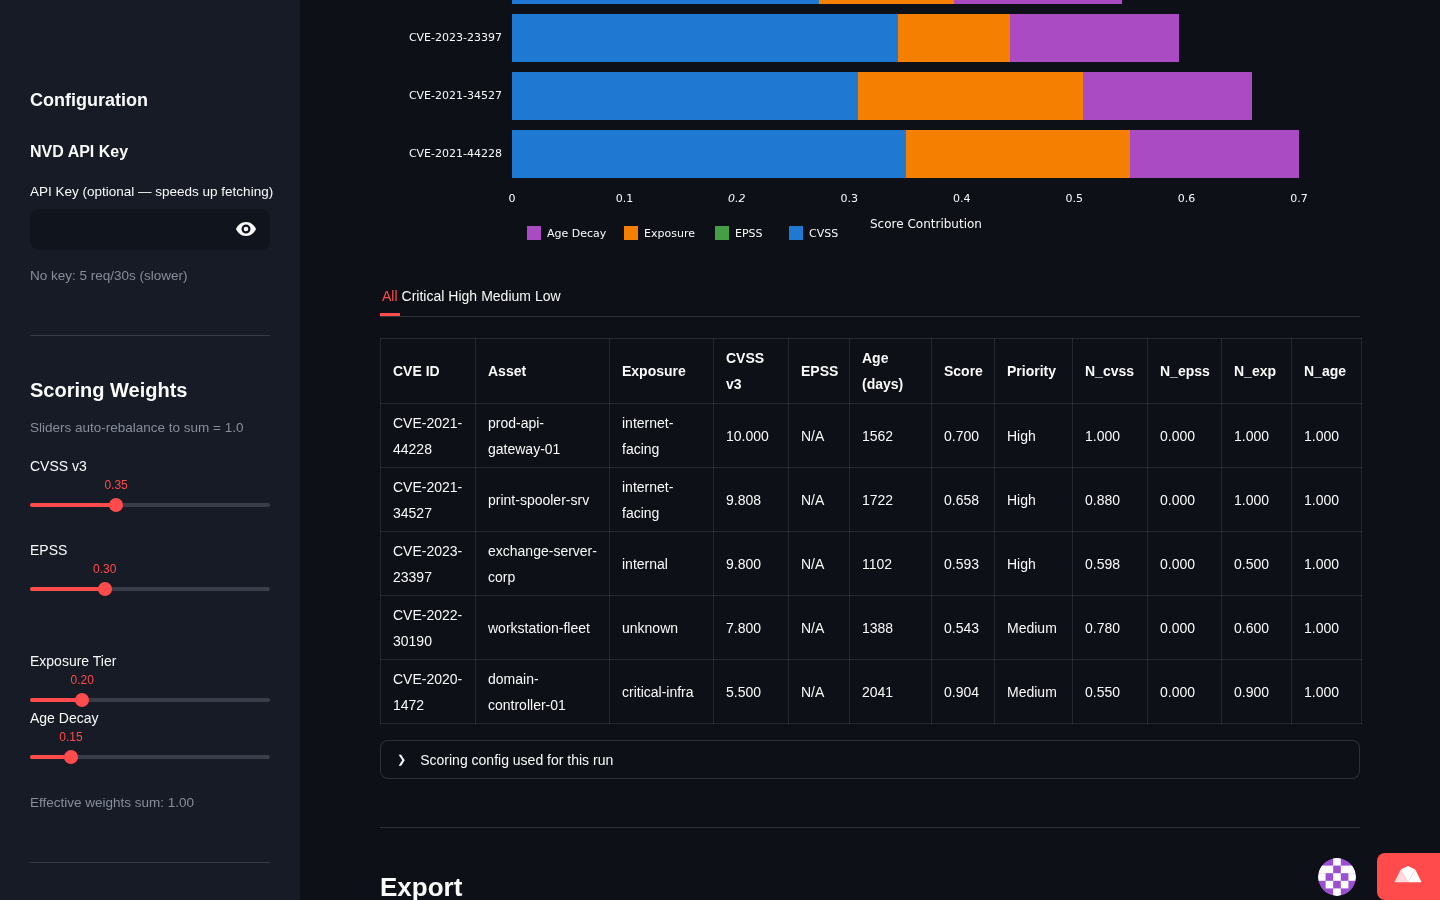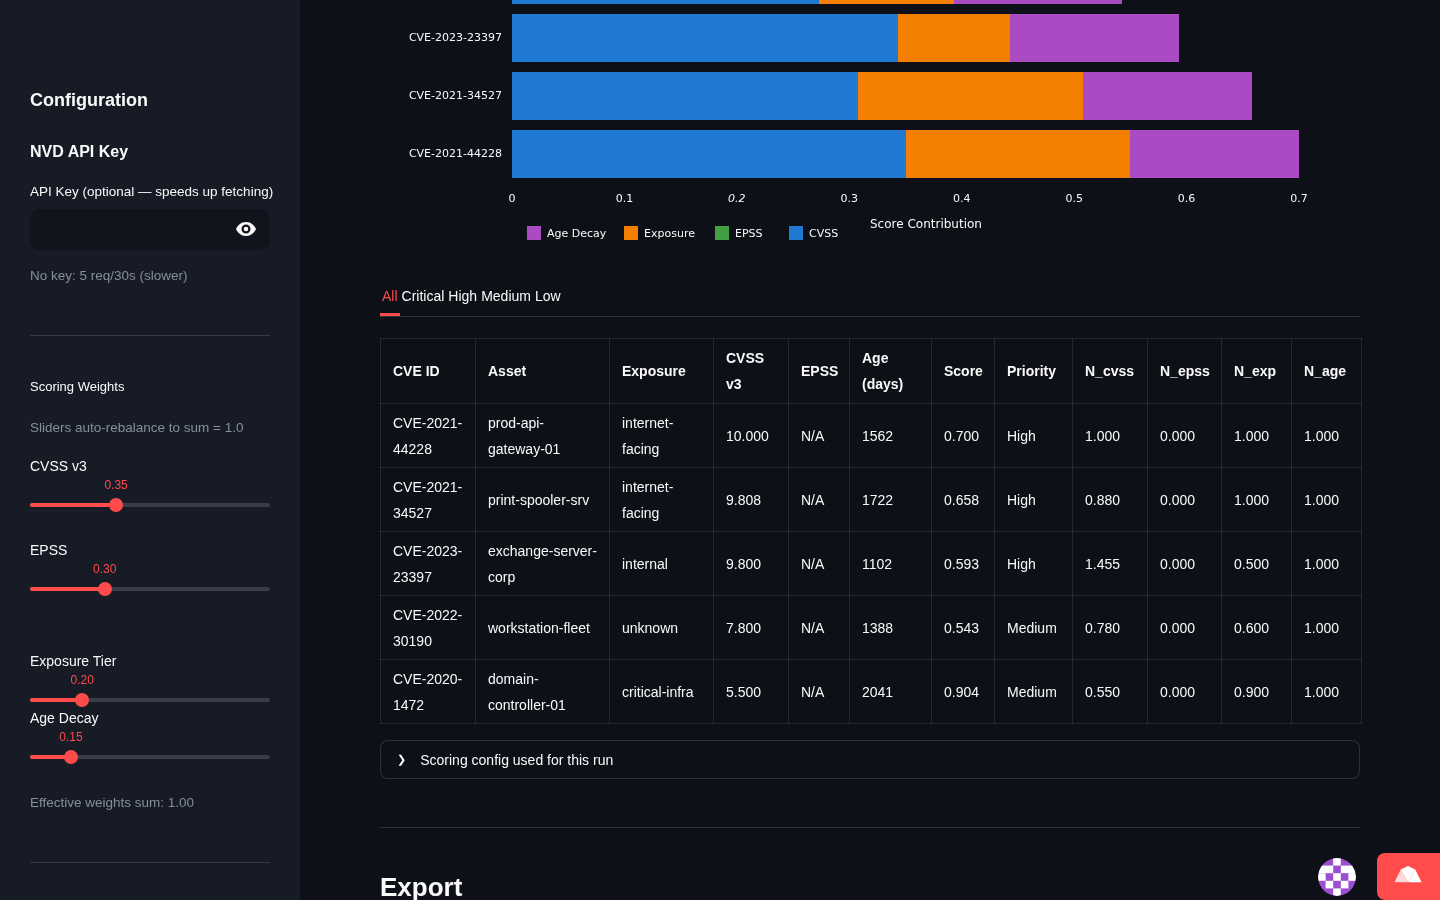--- a/index.html
+++ b/index.html
@@ -29,21 +29,21 @@
   .eye-btn {
     position:absolute; right:12px; top:9px; width:24px; height:24px;
     background:transparent; border:none; cursor:pointer; color:#fafafa;
     display:flex; align-items:center; justify-content:center;
   }
   .caption { font-size:13.5px; color:#878d9a; }
   .sb-cap1 { position:absolute; left:30px; top:268px; }
   .sb-divider { position:absolute; left:30px; width:240px; height:1px; background:rgba(250,250,250,0.14); }
   .sb-div1 { top:335px; }
   .sb-div2 { top:862px; }
-  .sb-h2-weights { position:absolute; left:30px; top:379px; font-size:13px; font-weight:400; }
+  .sb-h2-weights { position:absolute; left:30px; top:379px; font-size:20px; font-weight:700; }
   .sb-cap2 { position:absolute; left:30px; top:420px; }
   .slider-group { position:absolute; left:30px; width:240px; height:62px; }
   .slider-label { font-size:14px; color:#fafafa; }
   .slider-value { position:absolute; top:20px; width:44px; text-align:center; font-size:12px; color:#ff4b4b; }
   .slider-track { position:absolute; top:45px; left:0; width:240px; height:4px; border-radius:2px; background:#383d49; cursor:pointer; }
   .slider-fill { position:absolute; top:45px; left:0; height:4px; border-radius:2px; background:#ff4b4b; }
   .slider-thumb { position:absolute; top:40px; width:14px; height:14px; border-radius:50%; background:#ff4b4b; cursor:grab; }
   .sb-sum { position:absolute; left:30px; top:795px; }
 
   
@@ -282,21 +282,21 @@
       </tr>
       <tr>
         <td>CVE-2023-23397</td>
         <td>exchange-server-corp</td>
         <td>internal</td>
         <td>9.800</td>
         <td>N/A</td>
         <td>1102</td>
         <td>0.593</td>
         <td>High</td>
-        <td>1.455</td>
+        <td>0.598</td>
         <td>0.000</td>
         <td>0.500</td>
         <td>1.000</td>
       </tr>
       <tr>
         <td>CVE-2022-30190</td>
         <td>workstation-fleet</td>
         <td>unknown</td>
         <td>7.800</td>
         <td>N/A</td>

